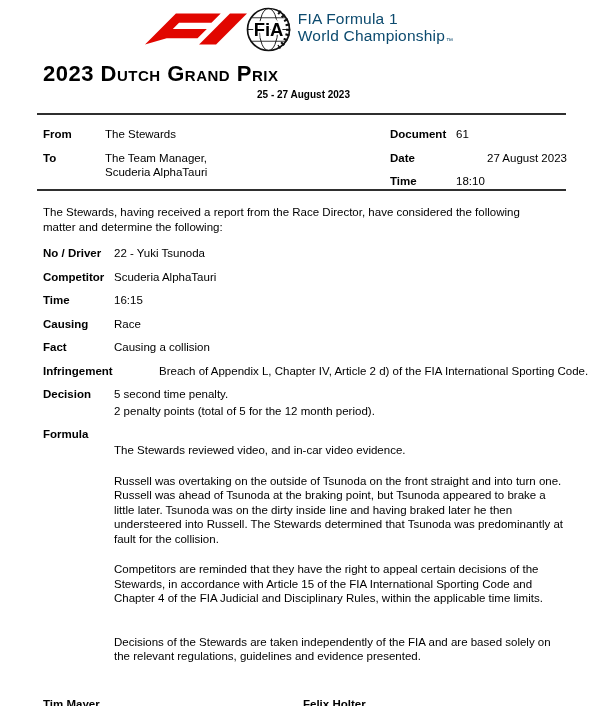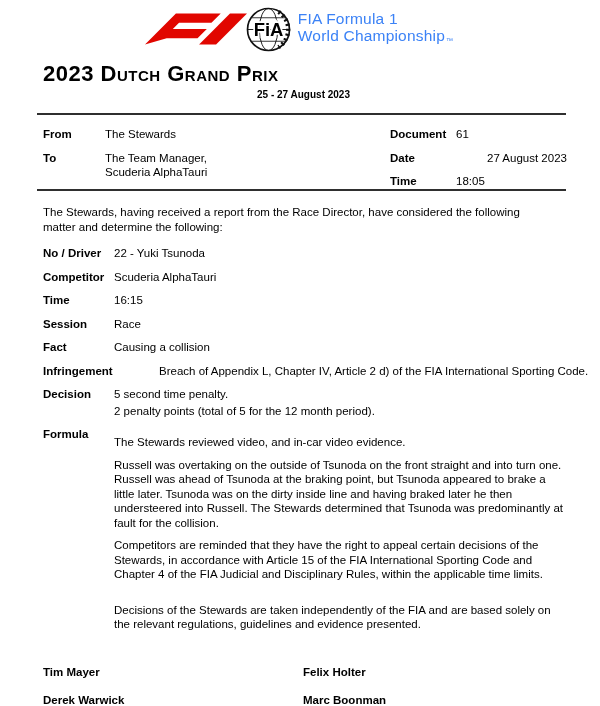--- a/index.html
+++ b/index.html
@@ -6,21 +6,21 @@
   body{
     width:600px;height:706px;background:#ffffff;color:#000;
     font-family:"Liberation Sans",sans-serif;overflow:hidden;
   }
   .page{padding:6px 36px 0 43px;position:relative;}
 
   
   .brand{display:flex;align-items:center;justify-content:center;height:46px;margin-left:-12px;}
   .f1-svg{width:108px;height:34px;display:block;}
   .fia-svg{width:47px;height:47px;display:block;margin-left:-5px;position:relative;z-index:2;}
-  .brand-text{margin-left:6px;color:#3b82f6;font-size:15.5px;line-height:16.5px;letter-spacing:.2px;}
+  .brand-text{margin-left:6px;color:#0c4a6e;font-size:15.5px;line-height:16.5px;letter-spacing:.2px;}
   .tm{font-size:7px;position:relative;top:2px;margin-left:1px;}
 
   
   .title{font-weight:bold;font-variant:small-caps;font-size:22px;letter-spacing:.5px;margin-top:10px;line-height:24px;}
   .dates{text-align:center;font-weight:bold;font-size:10px;margin-top:1px;line-height:16px;}
 
   hr.rule{border:none;border-top:2px solid #2f2f2f;width:529px;margin:10px 0 0 -6px;}
   hr.rule2{margin-top:9px;}
 
   
@@ -30,21 +30,21 @@
   .meta-right .mrow{grid-template-columns:66px 1fr;margin-bottom:9px;}
   .meta-right .mrow.tight{gap:31px;}
   .lab{font-weight:bold;white-space:nowrap;}
 
   
   .intro{margin:14px 0 0 0;font-size:11.5px;line-height:14.5px;max-width:512px;}
   .fields{margin-top:12px;font-size:11.5px;line-height:14.5px;}
   .frow{display:grid;grid-template-columns:71px 1fr;margin-bottom:9px;}
   .frow.inf .val{white-space:nowrap;padding-left:45px;}
   .dec-line2{margin-top:2px;}
-  .reason p{margin:8px 0 3px 0;}
+  .reason p{margin:16px 0 3px 0;}
   .pgap{height:10px;}
 
   
   .sigs{margin-top:30px;font-size:11.5px;line-height:14.5px;}
   .sigrow{display:grid;grid-template-columns:260px 1fr;margin-bottom:14px;font-weight:bold;}
   .closing{margin-top:14px;font-weight:bold;}
 </style>
 </head>
 <body>
 
@@ -93,21 +93,21 @@
       <div class="mrow">
         <span class="lab">Document</span>
         <span class="val">61</span>
       </div>
       <div class="mrow tight">
         <span class="lab">Date</span>
         <span class="val">27 August 2023</span>
       </div>
       <div class="mrow">
         <span class="lab">Time</span>
-        <span class="val">18:05</span>
+        <span class="val">18:10</span>
       </div>
     </div>
   </div>
 
   <hr class="rule rule2">
 
   <p class="intro">The Stewards, having received a report from the Race Director, have considered the following matter and determine the following:</p>
 
   <div class="fields">
     <div class="frow">
@@ -116,21 +116,21 @@
     </div>
     <div class="frow">
       <span class="lab">Competitor</span>
       <span class="val">Scuderia AlphaTauri</span>
     </div>
     <div class="frow">
       <span class="lab">Time</span>
       <span class="val">16:15</span>
     </div>
     <div class="frow">
-      <span class="lab">Session</span>
+      <span class="lab">Causing</span>
       <span class="val">Race</span>
     </div>
     <div class="frow">
       <span class="lab">Fact</span>
       <span class="val">Causing a collision</span>
     </div>
     <div class="frow inf">
       <span class="lab">Infringement</span>
       <span class="val">Breach of Appendix L, Chapter IV, Article 2 d) of the FIA International Sporting Code.</span>
     </div>

